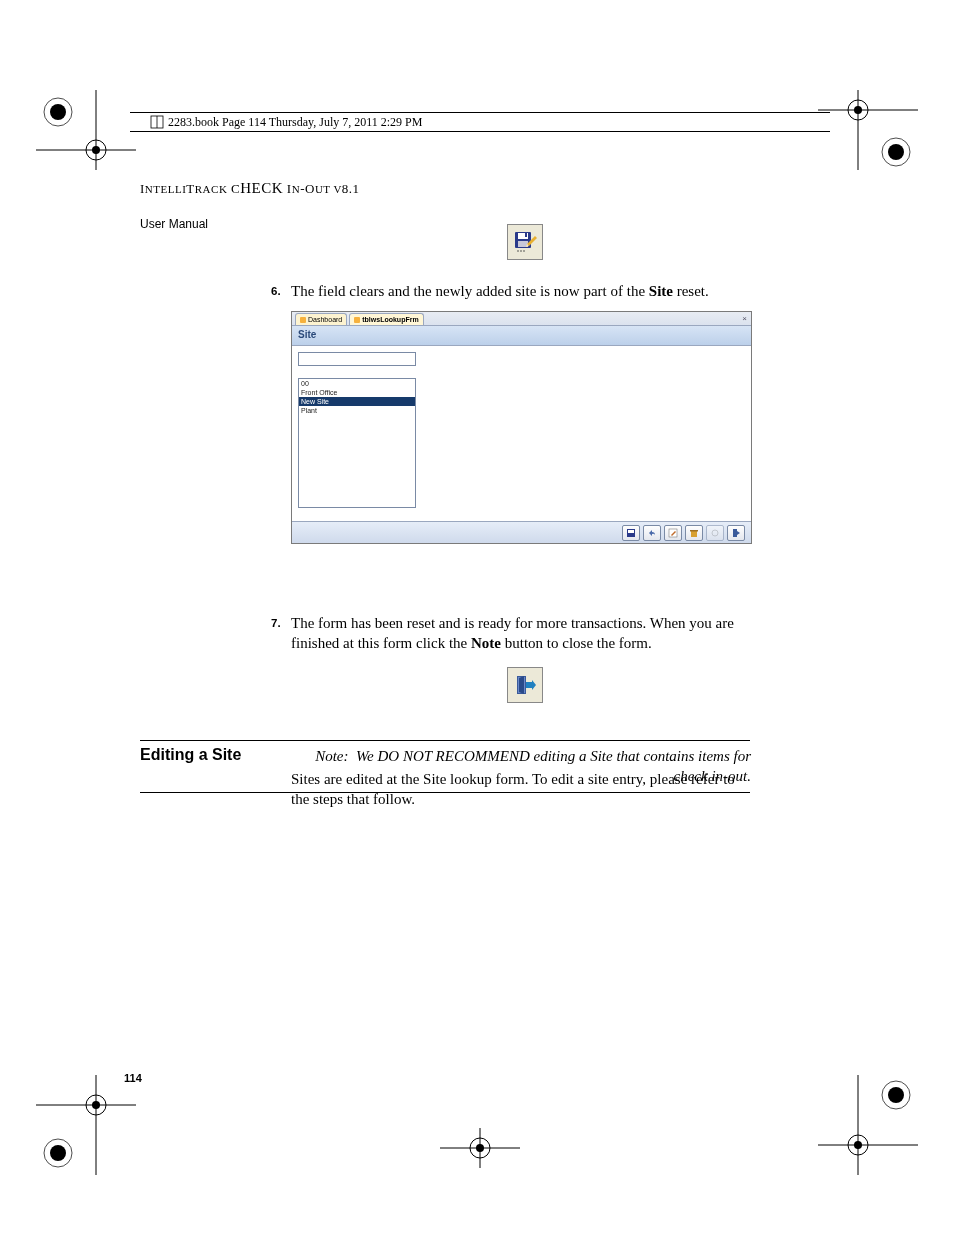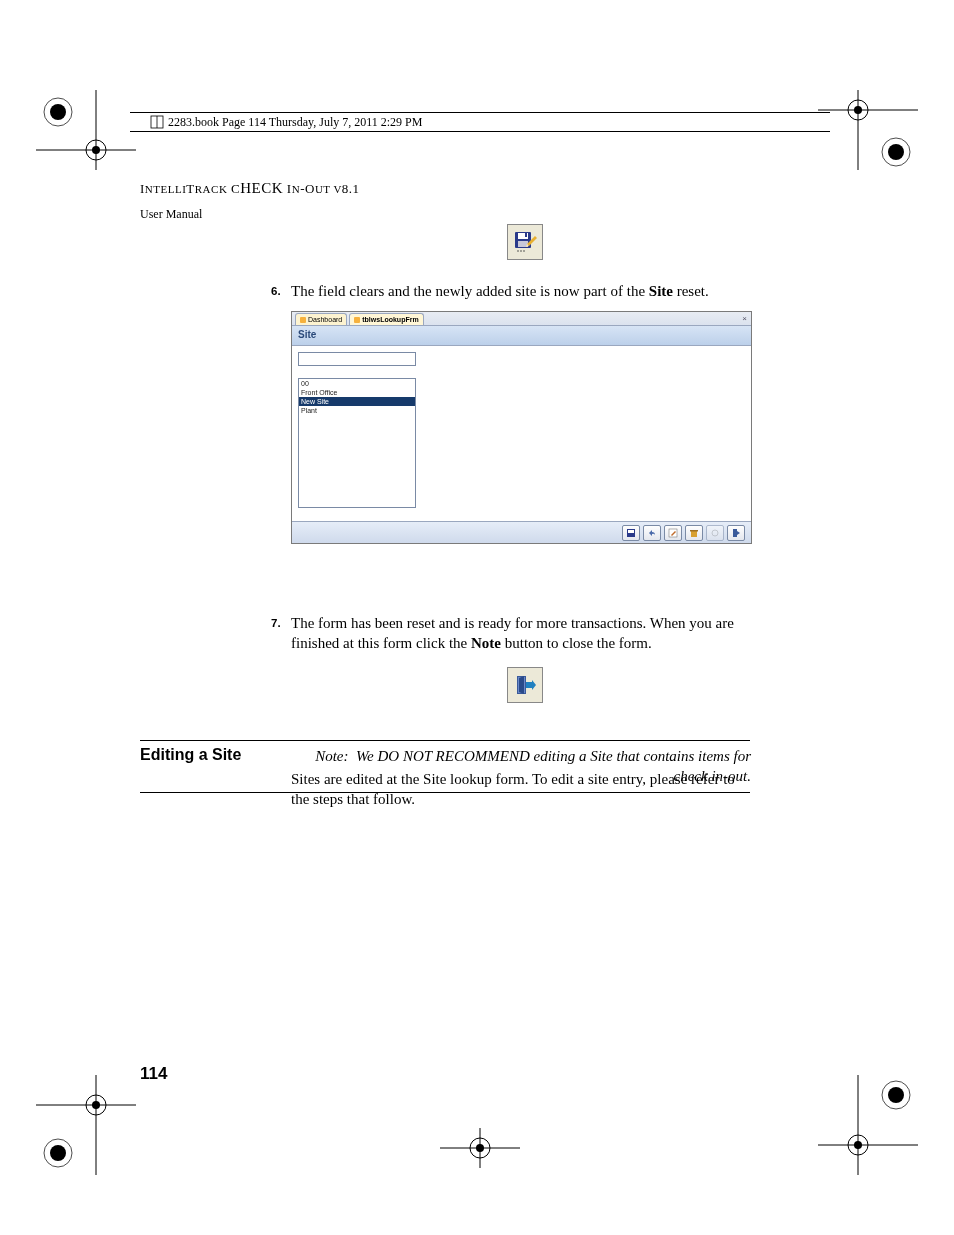--- a/index.html
+++ b/index.html
@@ -26,21 +26,21 @@
     padding-left: 20px;
     font-size: 12px;
   }
   .product-header {
     position: absolute;
     left: 140px;
     top: 180px;
     font-size: 13px;
   }
   .product-header .line1 { font-variant: small-caps; letter-spacing: 0.5px; }
-  .product-header .line2 { font-family: Liberation Serif, serif; font-size: 12px; margin-top: 10px; }
+  .product-header .line2 { font-family: Liberation Sans, sans-serif; font-size: 12px; margin-top: 20px; }
   .save-icon-box {
     position: absolute;
     left: 507px;
     top: 224px;
     width: 36px;
     height: 36px;
     border: 1px solid #888;
     background: #ece9d8;
     display: flex;
     align-items: center;
@@ -165,25 +165,25 @@
   .body-para {
     position: absolute;
     left: 291px;
     top: 769px;
     width: 460px;
     font-size: 15px;
     line-height: 1.35;
   }
   .page-num {
     position: absolute;
-    left: 140px;
+    left: 124px;
     bottom: 151px;
     font-family: Arial, sans-serif;
     font-weight: bold;
-    font-size: 17px;
+    font-size: 11px;
   }
 </style>
 </head>
 <body>
 
 <div class="crop-mark" style="left:36px; top:90px;">
   <svg width="100" height="80">
       <circle cx="22" cy="22" r="14" fill="none" stroke="#000" stroke-width="0.7"></circle>
       <circle cx="22" cy="22" r="8" fill="#000"></circle>
       <line x1="0" y1="60" x2="100" y2="60" stroke="#000"></line>

